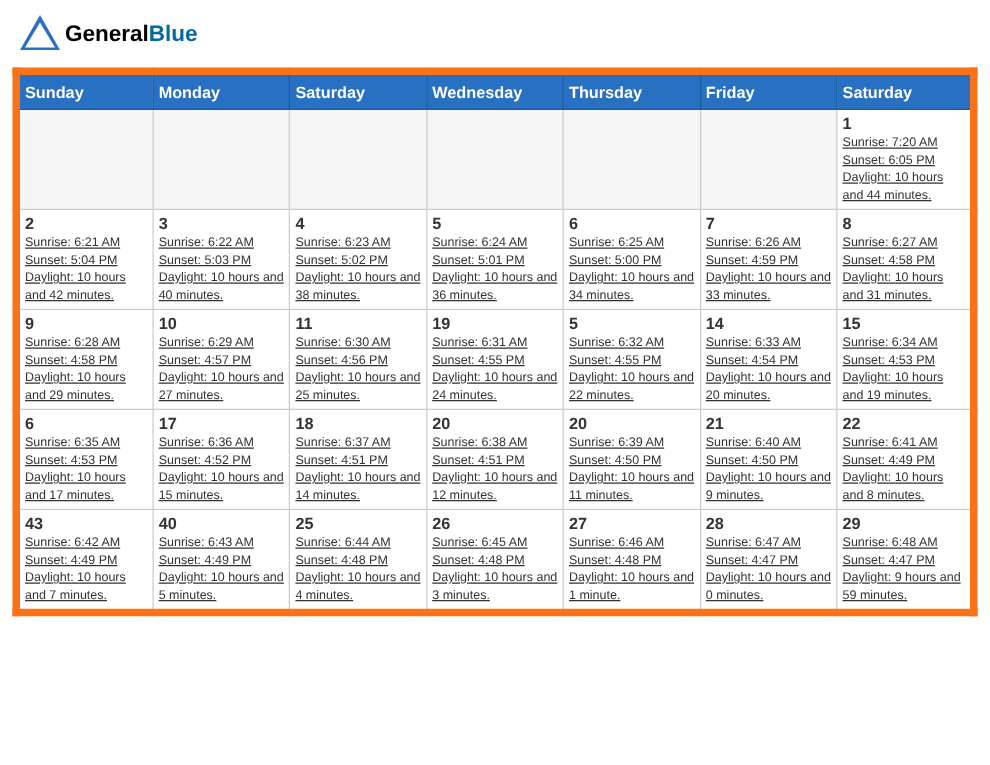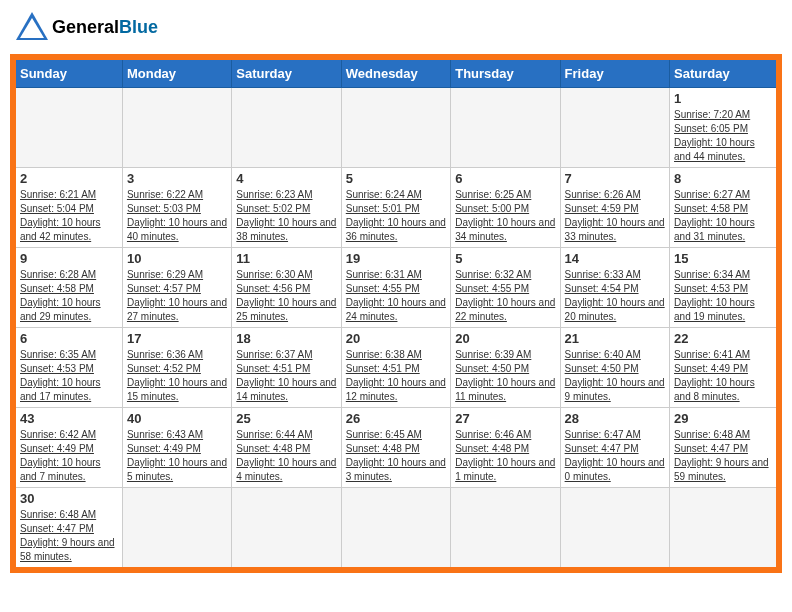--- a/index.html
+++ b/index.html
@@ -252,26 +252,14 @@
         </td>
         <td>
           <span class="day-number">28</span>
           <div class="day-info">Sunrise: 6:47 AM<br>Sunset: 4:47 PM<br>Daylight: 10 hours and 0 minutes.</div>
         </td>
         <td>
           <span class="day-number">29</span>
           <div class="day-info">Sunrise: 6:48 AM<br>Sunset: 4:47 PM<br>Daylight: 9 hours and 59 minutes.</div>
         </td>
       </tr>
-      <tr>
-        <td>
-          <span class="day-number">30</span>
-          <div class="day-info">Sunrise: 6:48 AM<br>Sunset: 4:47 PM<br>Daylight: 9 hours and 58 minutes.</div>
-        </td>
-        <td class="empty last-row"></td>
-        <td class="empty last-row"></td>
-        <td class="empty last-row"></td>
-        <td class="empty last-row"></td>
-        <td class="empty last-row"></td>
-        <td class="empty last-row"></td>
-      </tr>
     </tbody>
 </table>
 
 </body></html>

